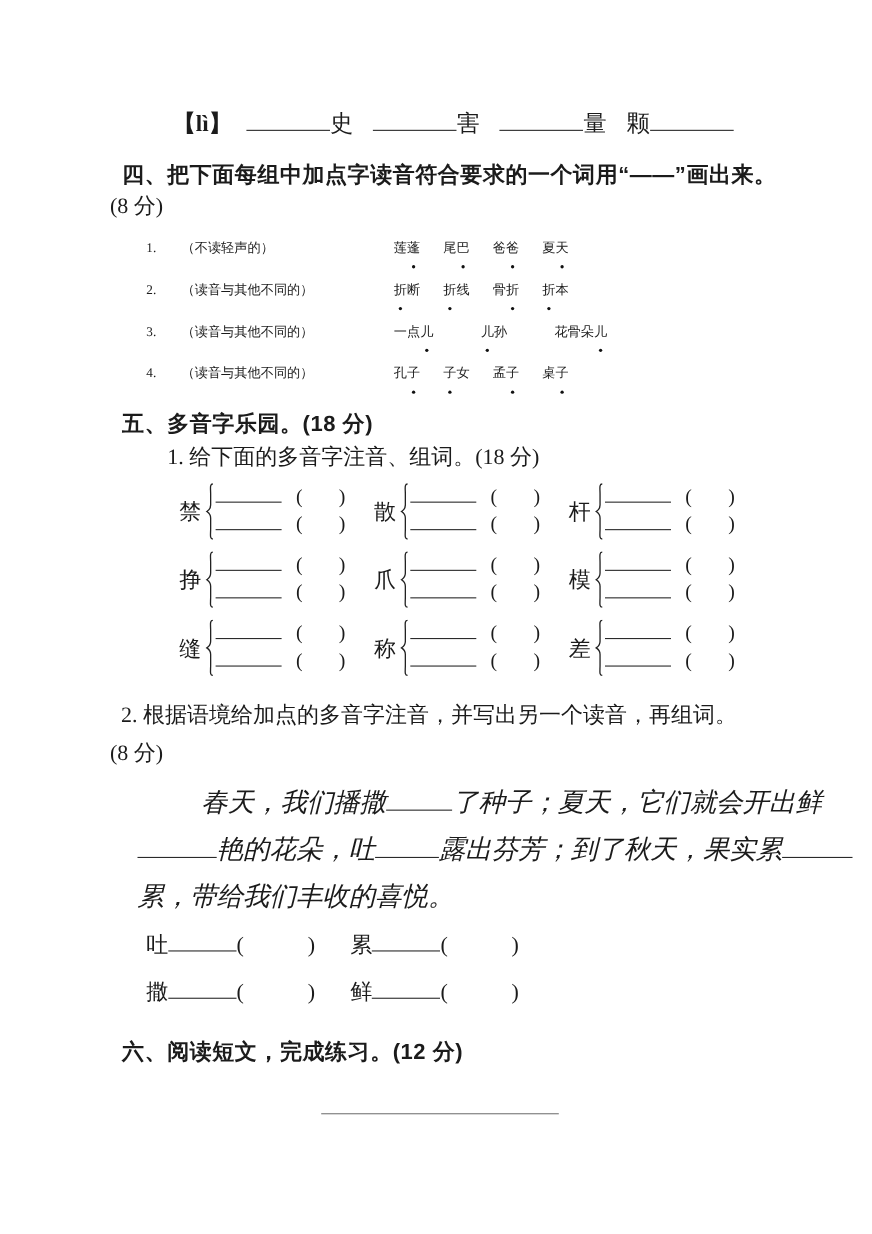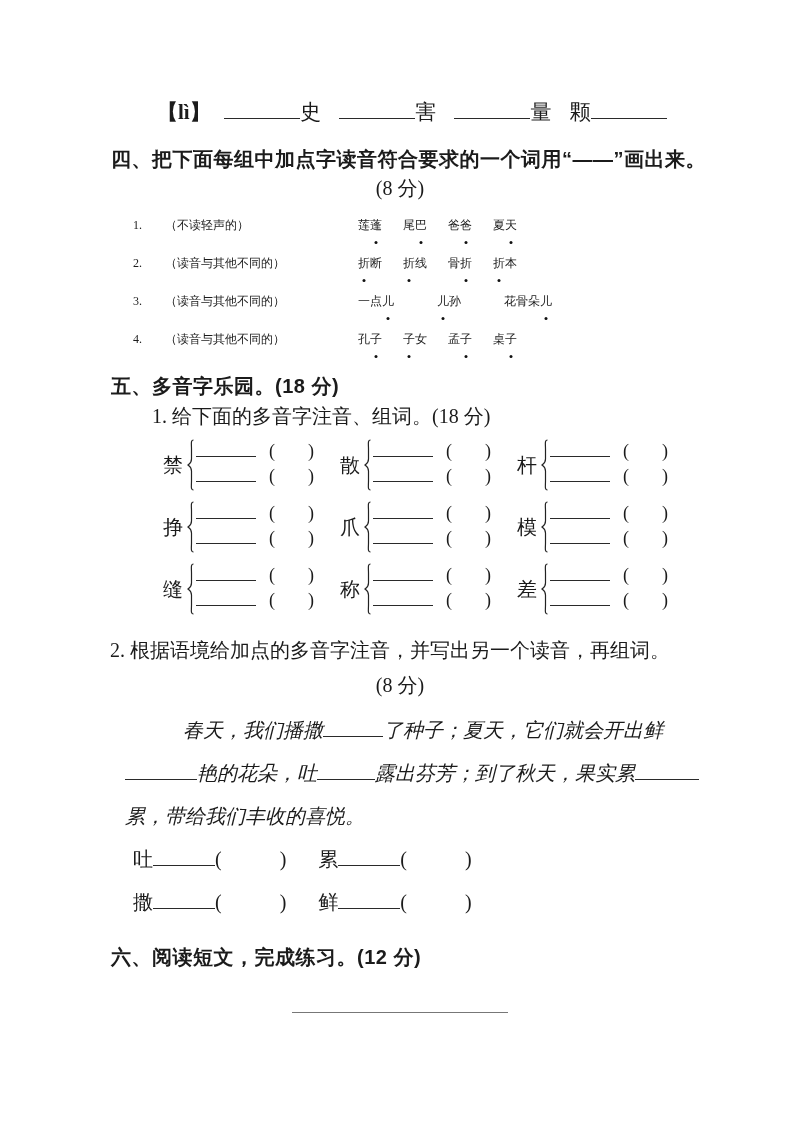--- a/index.html
+++ b/index.html
@@ -29,21 +29,21 @@
   .sec-title {
     font-family:"Liberation Sans","DejaVu Sans",sans-serif;
     font-weight:700;
     font-size:20px;
     letter-spacing:0.5px;
     line-height:30px;
     margin-left:11px;
     white-space:nowrap;
   }
   .score-line {
-    text-align:center;
+    text-align:left;
     font-size:20px;
     line-height:28px;
   }
 
   
   .pinyin-line {
     margin-left:57px;
     font-size:21px;
     line-height:32px;
     white-space:nowrap;
@@ -96,21 +96,21 @@
   .mline .blank { width:60px; }
   .mline .po { margin-left:13px; }
   .mline .pgap { display:inline-block; width:33px; }
 
   
   .passage {
     margin-left:25px;
     margin-top:10px;
     width:578px;
     font-style:italic;
-    font-size:20px;
+    font-size:24px;
     line-height:43px;
     white-space:nowrap;
   }
   .pline.l1 { padding-left:58px; }
 
   .ans-row {
     margin-left:33px;
     font-size:20px;
     line-height:43px;
     white-space:nowrap;

